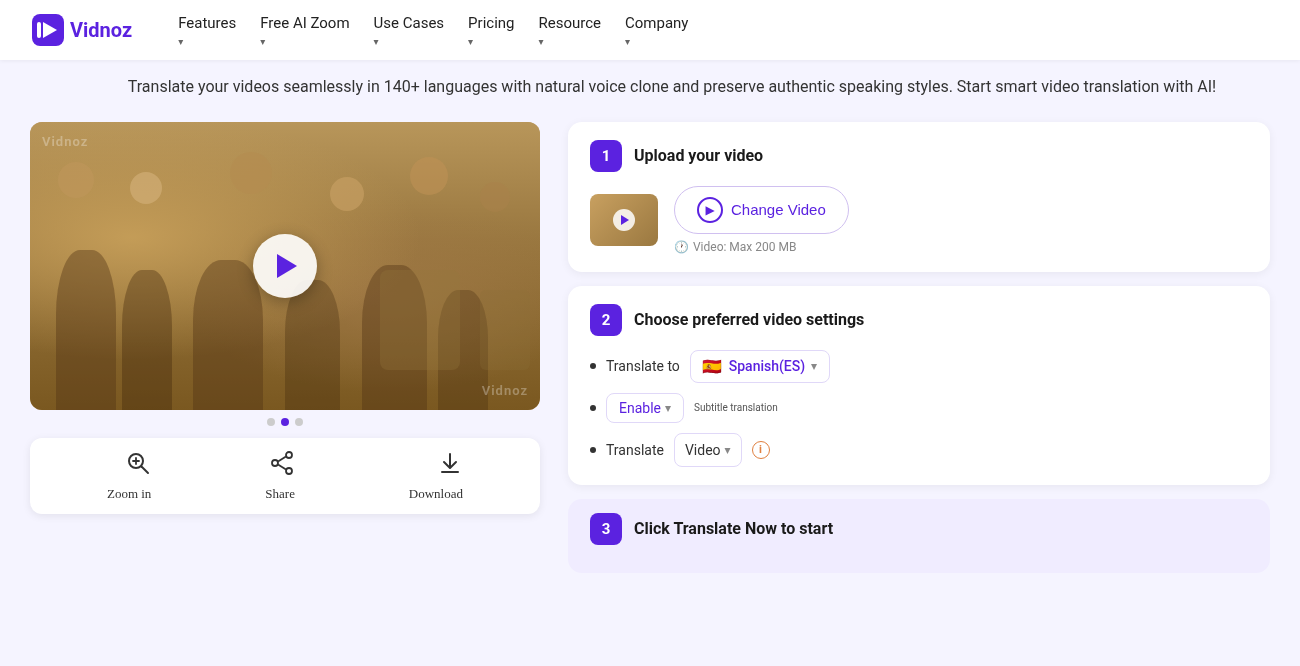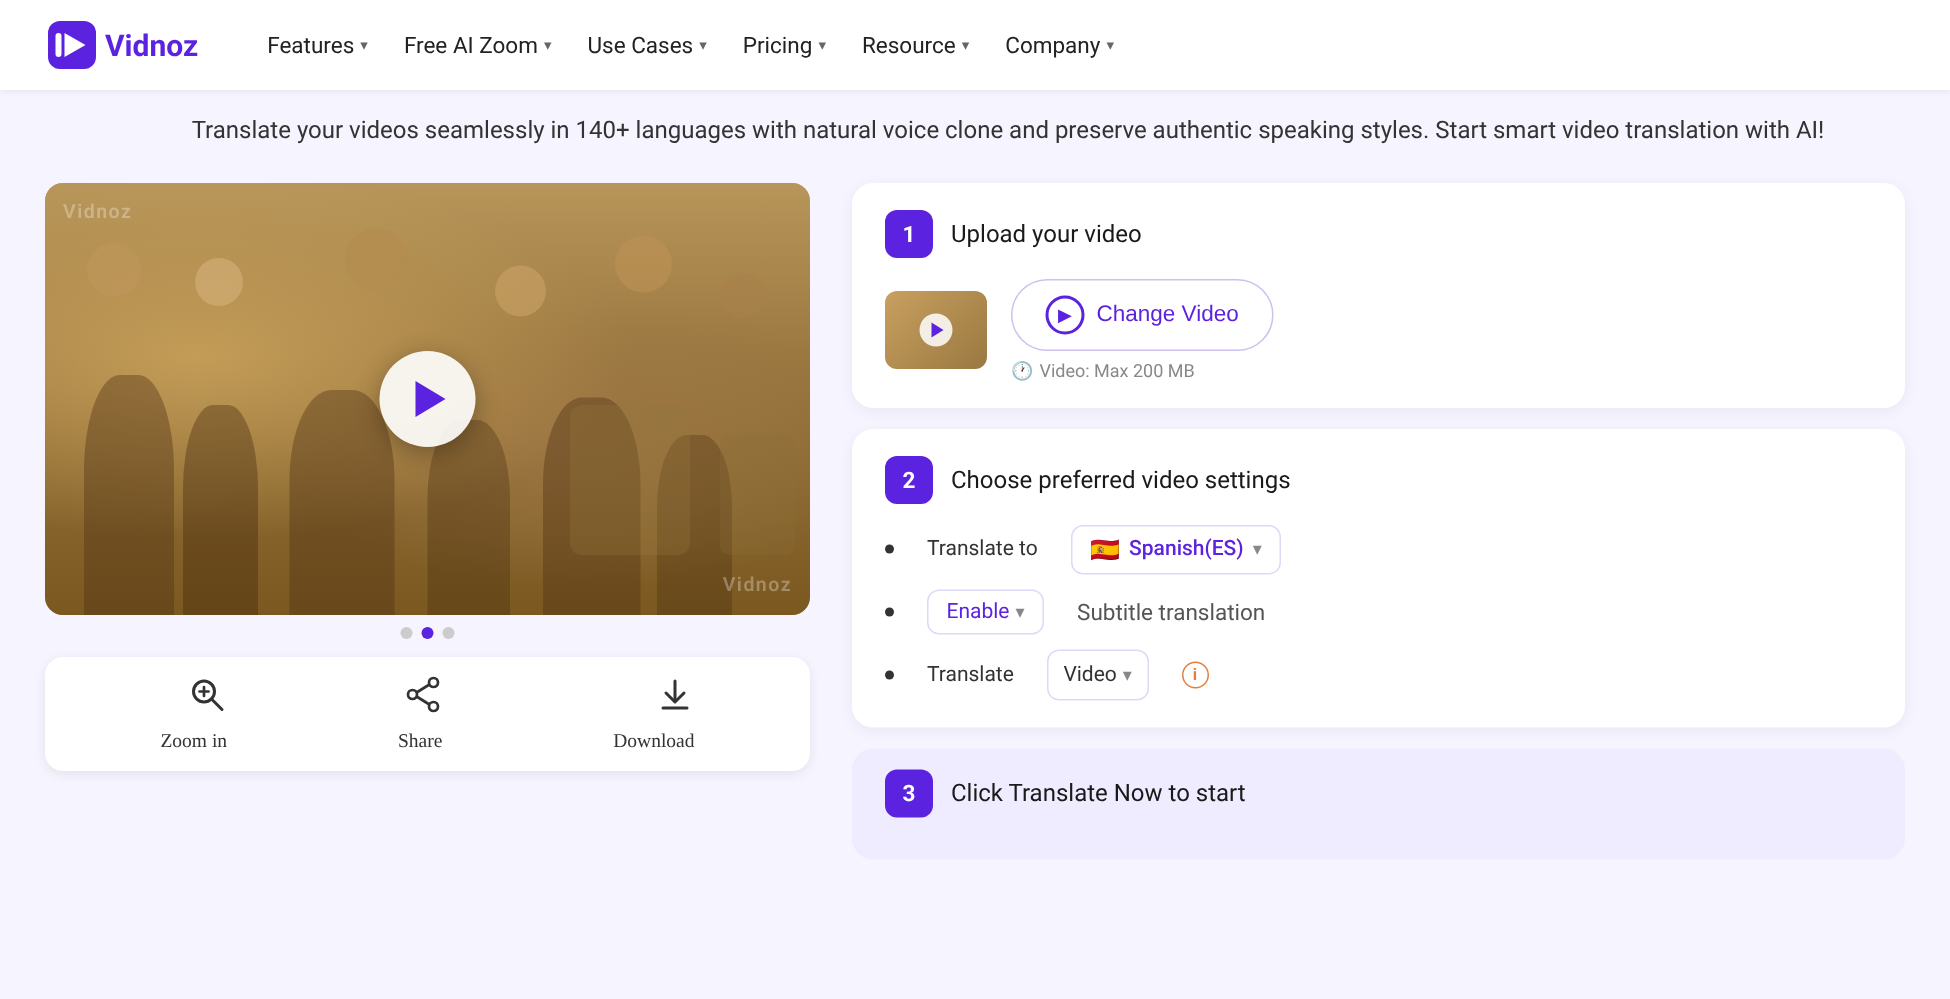--- a/index.html
+++ b/index.html
@@ -37,28 +37,29 @@
       height: 32px;
     }
     .nav-items {
       display: flex;
       align-items: center;
       gap: 4px;
       flex: 1;
     }
     .nav-item {
       display: flex;
-      align-items: center;
+      align-items: flex-start;
       gap: 4px;
       padding: 6px 10px;
       font-size: 15px;
       color: #222;
       cursor: pointer;
       border-radius: 6px;
       white-space: nowrap;
+      flex-direction: column;
     }
     .nav-chevron {
       font-size: 10px;
       color: #666;
     }
 
     
     .main {
       display: flex;
       gap: 0;
@@ -217,21 +218,21 @@
       color: #fff;
       display: flex;
       align-items: center;
       justify-content: center;
       font-weight: 700;
       font-size: 15px;
       flex-shrink: 0;
     }
     .step-title {
       font-size: 16px;
-      font-weight: 400;
+      font-weight: 700;
       color: #1a1a1a;
     }
 
     
     .upload-row {
       display: flex;
       align-items: center;
       gap: 16px;
     }
     .video-thumb {
@@ -293,21 +294,21 @@
       margin-top: 6px;
       display: flex;
       align-items: center;
       gap: 4px;
     }
 
     
     .settings-row {
       display: flex;
       align-items: center;
-      gap: 22px;
+      gap: 10px;
       margin-bottom: 10px;
     }
     .settings-row:last-child { margin-bottom: 0; }
     .bullet {
       width: 6px;
       height: 6px;
       border-radius: 50%;
       background: #333;
       flex-shrink: 0;
     }
@@ -389,21 +390,21 @@
       border: none;
       border-radius: 30px;
       color: #fff;
       font-size: 17px;
       font-weight: 600;
       cursor: pointer;
       letter-spacing: 0.3px;
     }
 
     .subtitle-label {
-      font-size: 15px;
+      font-size: 10px;
       color: #555;
       flex: 1;
     }
   </style>
 </head>
 <body>
 
 <nav>
   <a class="logo">
     <svg class="logo-icon" viewBox="0 0 32 32">

